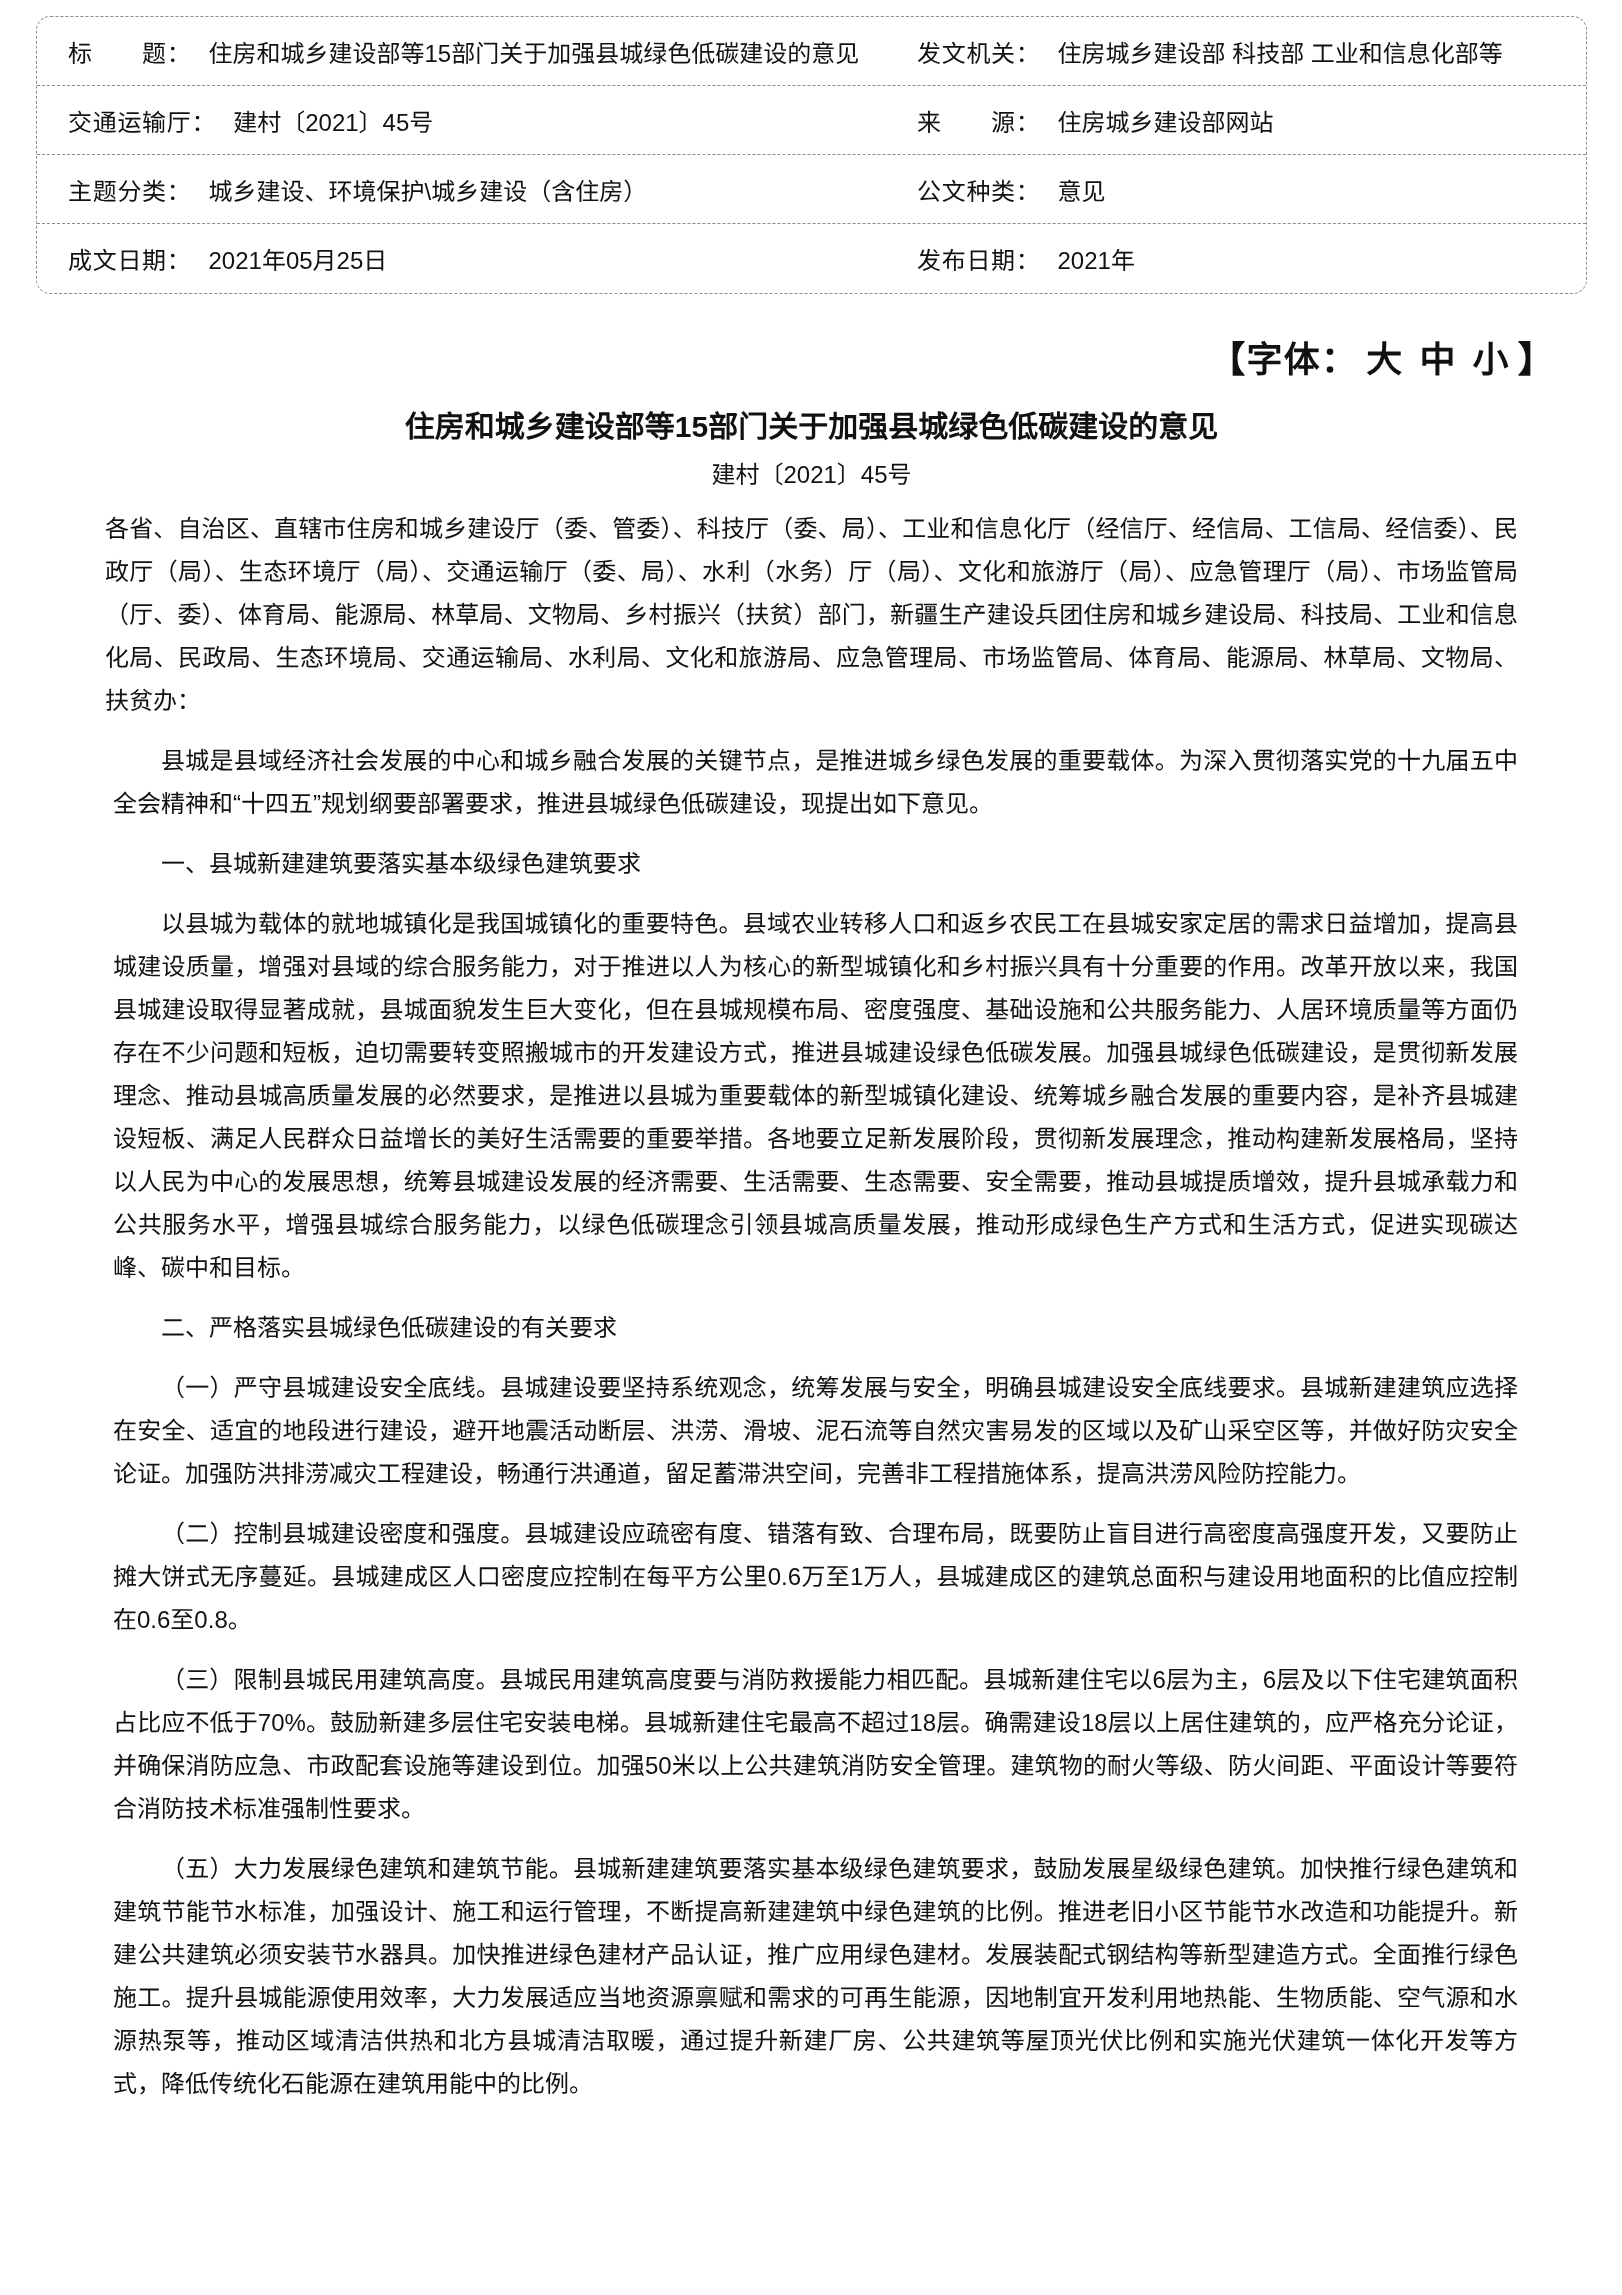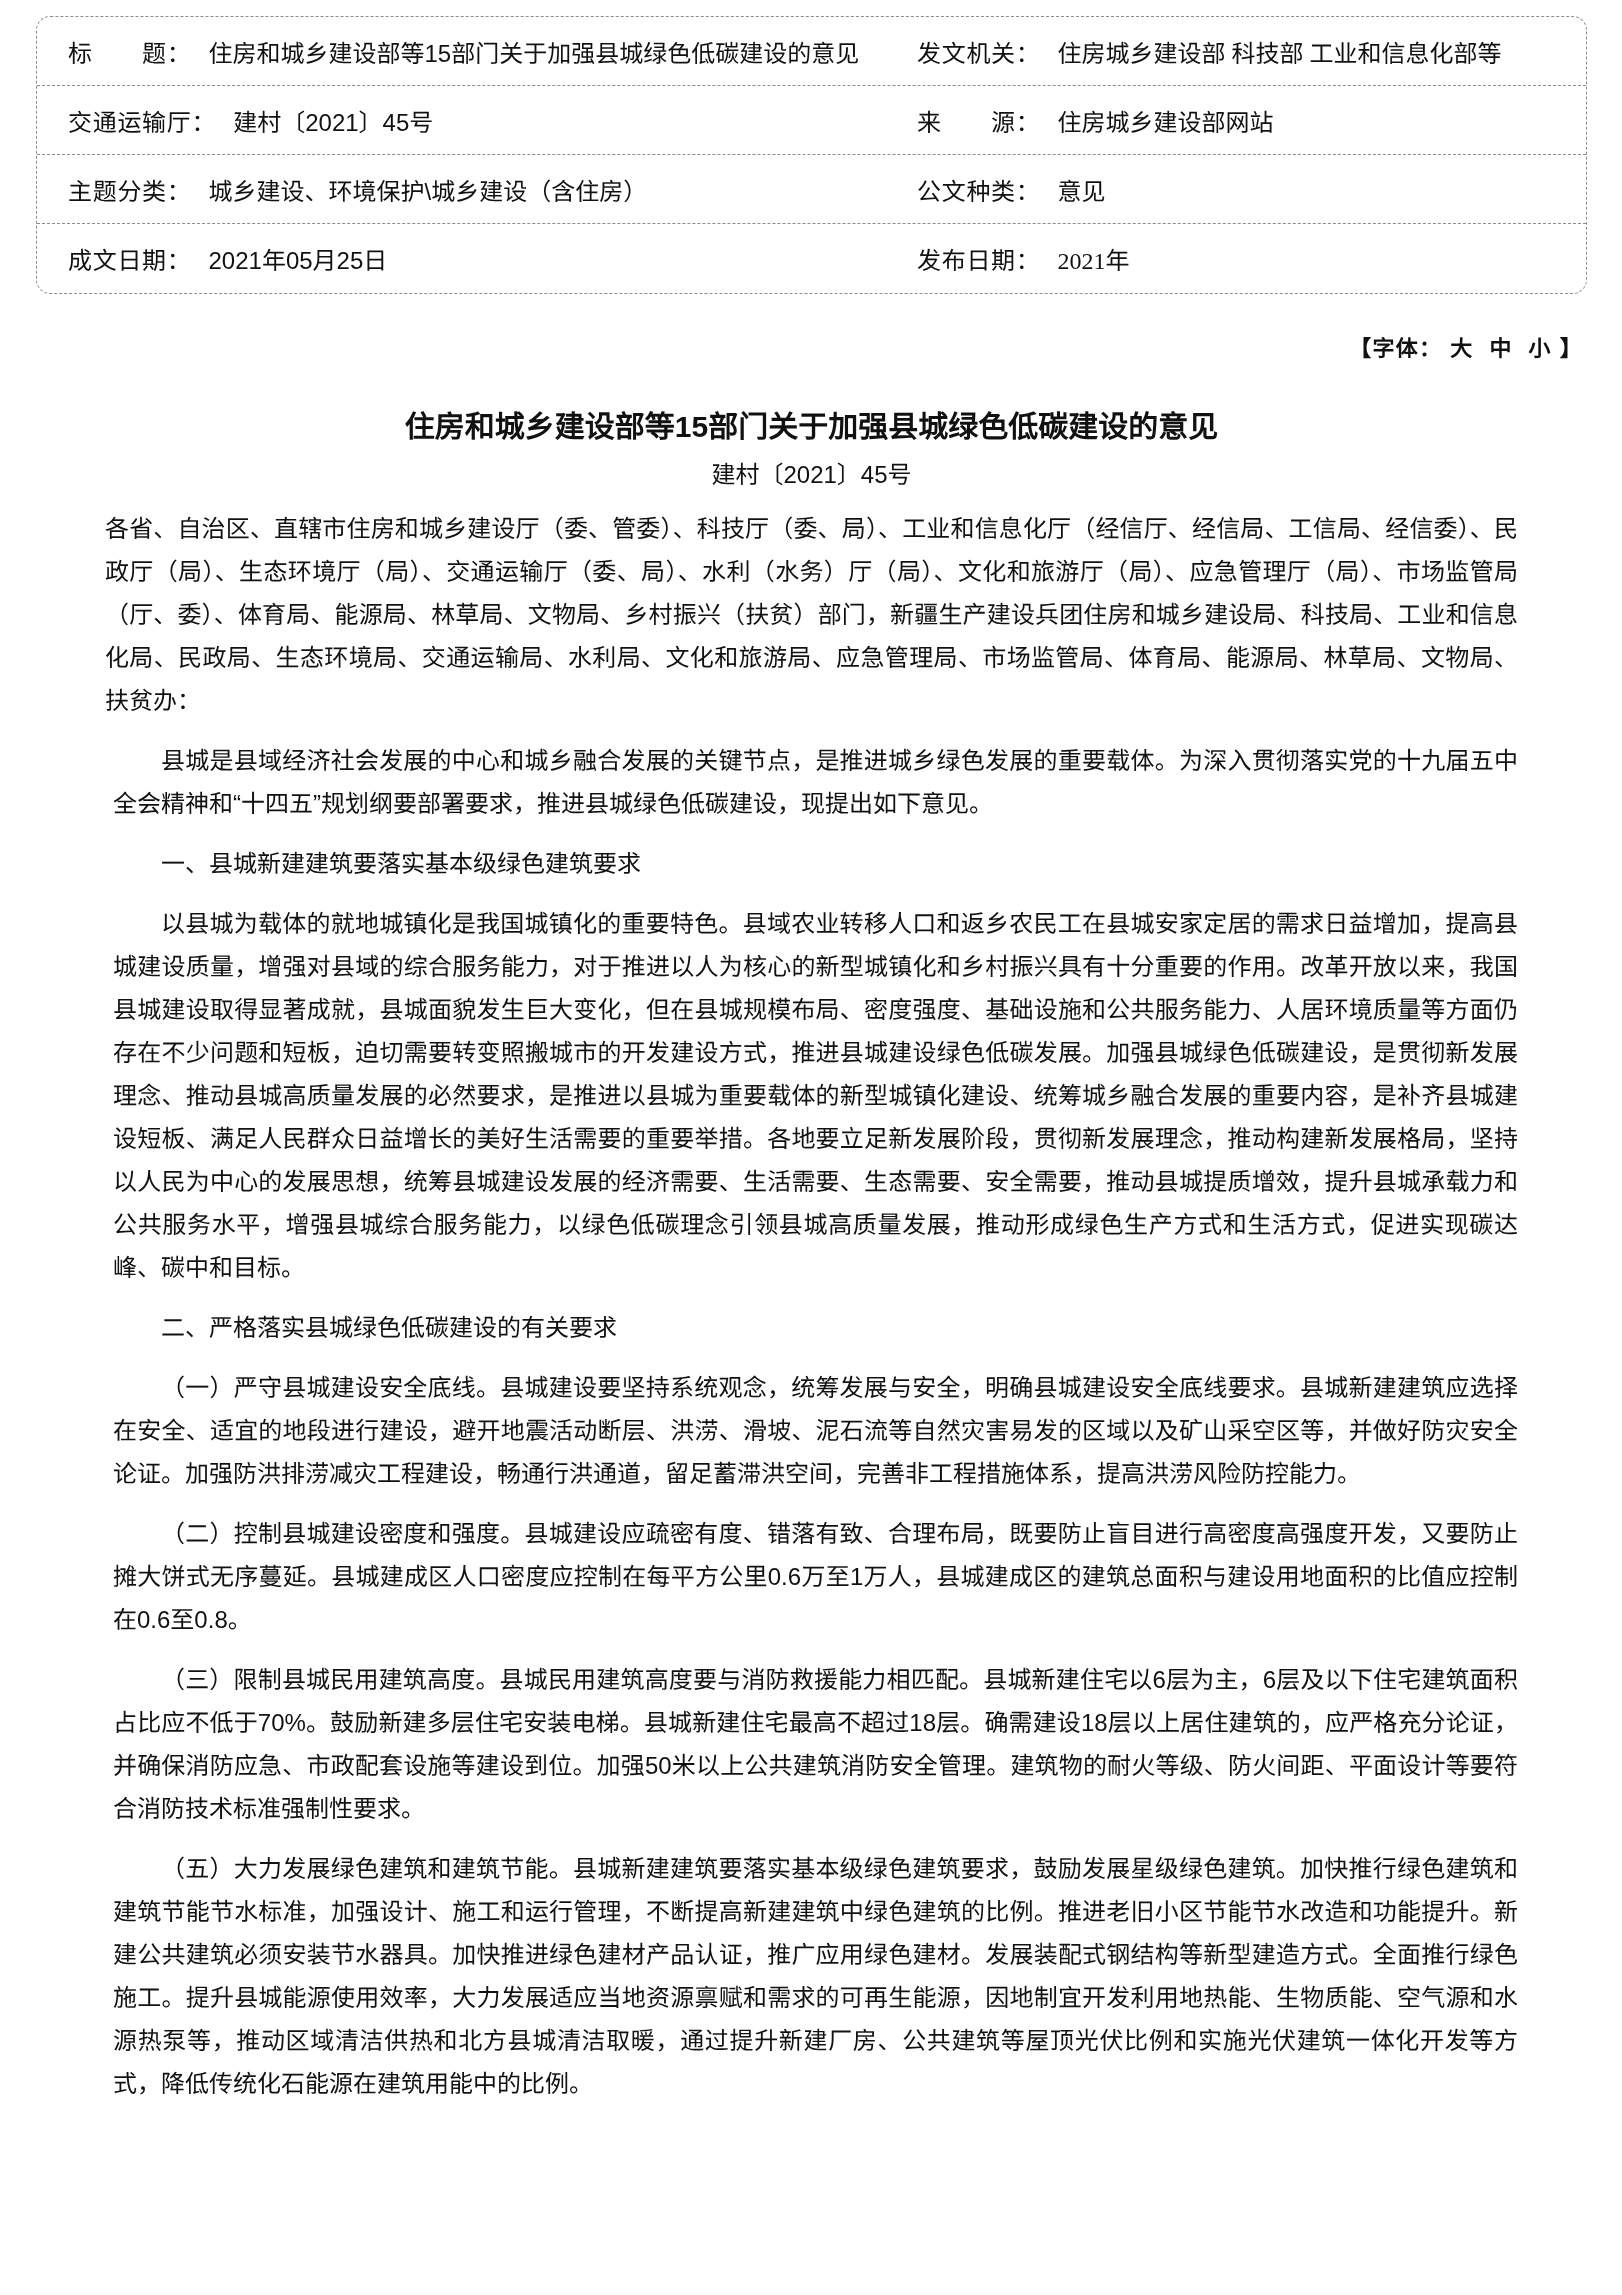--- a/index.html
+++ b/index.html
@@ -42,30 +42,29 @@
     font-size: 24px;
     color: #111111;
   }
   .meta-cell.left {
     flex: 0 0 880px;
     padding-left: 31px;
   }
   .meta-cell.right {
     flex: 1;
     padding-right: 19.6px;
-    font-family: Liberation Serif, serif;
   }
   .meta-label { letter-spacing: 0.7px; }
   .meta-value { margin-left: 17px; }
   
   .font-size-bar {
     position: absolute;
     top: 330px;
-    right: 40px;
-    font-size: 22px;
+    right: 68px;
+    font-size: 36px;
     font-weight: bold;
     color: #111111;
     letter-spacing: 1.3px;
   }
   .font-size-bar a {
     color: #111111;
     text-decoration: none;
     margin: 0 7.9px;
     cursor: pointer;
   }

